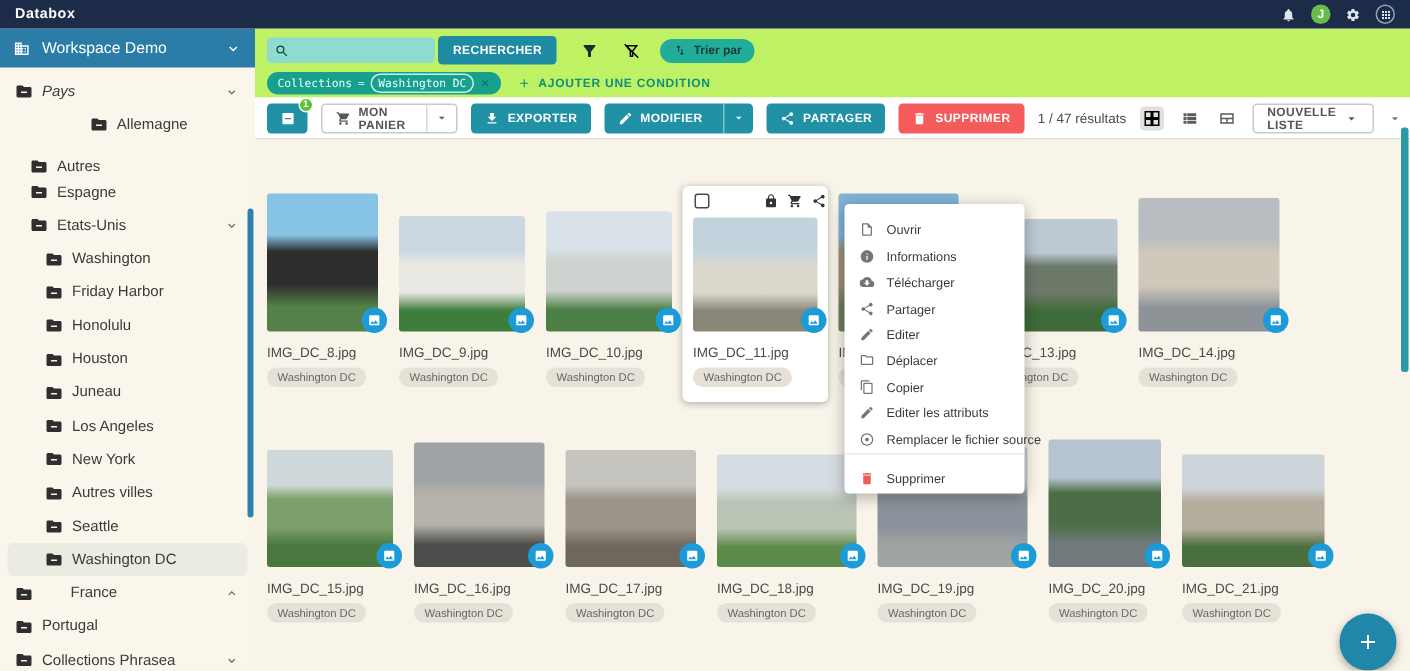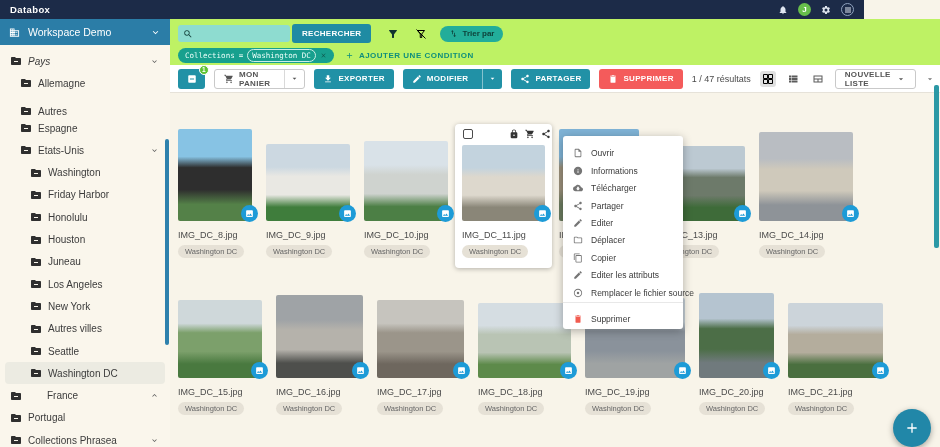--- a/index.html
+++ b/index.html
@@ -2,21 +2,21 @@
 <html><head>
 <meta charset="utf-8">
 <style>
   *{box-sizing:border-box;margin:0;padding:0}
   html,body{width:940px;height:447px}
   body{position:relative;overflow:hidden;font-family:"Liberation Sans",sans-serif;background:#f8f4e9}
   .ic{display:inline-flex;align-items:center;justify-content:center}
   .ic svg{display:block}
 
   
-  .topbar{position:absolute;left:0;top:0;width:864px;height:19px;background:#1c2b48;display:flex;align-items:center;padding:0 10px;z-index:8}
+  .topbar{position:absolute;left:0;top:0;width:940px;height:19px;background:#1c2b48;display:flex;align-items:center;padding:0 10px;z-index:8}
   .logo{color:#fff;font-weight:bold;font-size:9.5px;letter-spacing:.4px}
   .top-icons{margin-left:auto;display:flex;align-items:center;gap:10px}
   .top-icons .ic svg{width:10px;height:10px;fill:#dfe6f0}
   .avatar{width:13px;height:13px;border-radius:50%;background:#67be4b;color:#fff;font-size:8px;font-weight:bold;display:flex;align-items:center;justify-content:center}
   .apps-circle{width:13px;height:13px;border-radius:50%;border:1px solid #8fa3bf;display:flex;align-items:center;justify-content:center}
   .apps-circle svg{width:8px;height:8px;fill:#dfe6f0}
 
   
   .sidebar{position:absolute;left:0;top:19px;width:170px;height:428px;background:#faf6ec;z-index:7}
   .ws-header{height:26px;background:#2b7da7;color:#fff;display:flex;align-items:center;gap:8px;padding:0 9px;font-size:10.5px}
@@ -148,21 +148,21 @@
             <path d="M8 12h8v2H8z" fill="#faf6ec"></path>
           </svg>
         </span>
     <span class="side-label">Pays</span>
     <span class="ic chev">
           <svg viewBox="0 0 24 24">
             <path d="M7.41 8.59 12 13.17l4.59-4.58L18 10l-6 6-6-6 1.41-1.41z"></path>
           </svg>
         </span>
   </div>
-      <div class="side-item" style="padding-left: 15px;">
+      <div class="side-item" style="padding-left: 15px; justify-content: center;">
     <span class="ic fold">
           <svg viewBox="0 0 24 24">
             <path d="M10 4H4c-1.1 0-2 .9-2 2v12c0 1.1.9 2 2 2h16c1.1 0 2-.9 2-2V8c0-1.1-.9-2-2-2h-8l-2-2z"></path>
             <path d="M8 12h8v2H8z" fill="#faf6ec"></path>
           </svg>
         </span>
     <span class="side-label">Allemagne</span>
 
   </div>
       <div class="side-item" style="padding-left: 15px; align-items: flex-end;">

